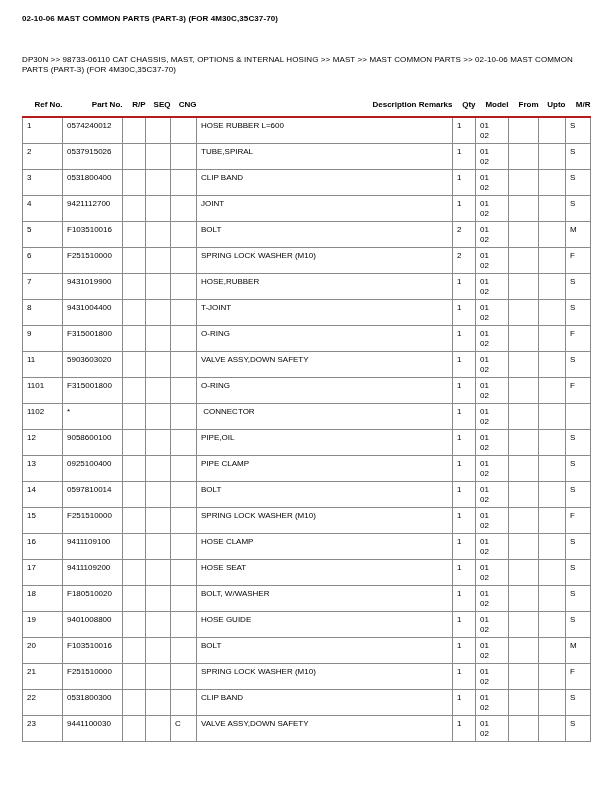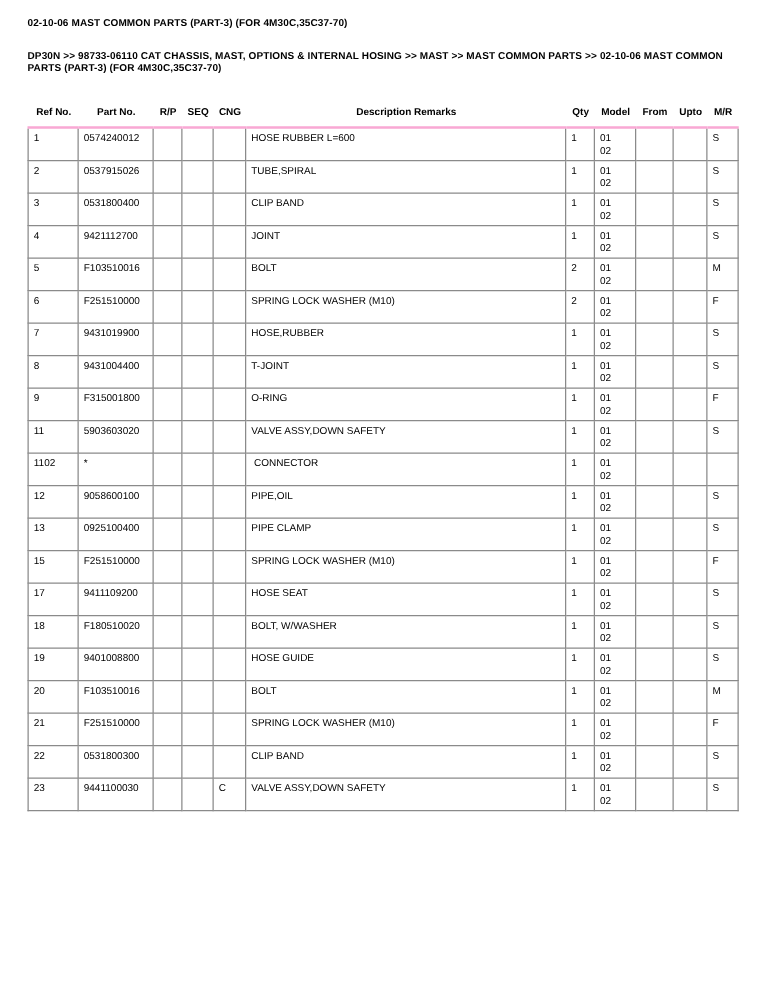--- a/index.html
+++ b/index.html
@@ -20,23 +20,23 @@
 
   .doc-title {
     font-size: 8px;
     font-weight: bold;
     line-height: 10px;
     margin: 0;
     letter-spacing: 0.1px;
   }
   .breadcrumb {
     font-size: 8px;
-    font-weight: bold;
+    font-weight: normal;
     line-height: 10px;
-    margin-top: 16px;
+    margin-top: 31px;
     width: 568px;
     letter-spacing: 0.1px;
   }
 
   table.parts {
     margin-top: 25px;
     border-collapse: collapse;
     table-layout: fixed;
     width: 568px;
     font-size: 8px;
@@ -47,26 +47,26 @@
   col.c-seq   { width: 25px; }
   col.c-cng   { width: 26px; }
   col.c-desc  { width: 256px; }
   col.c-qty   { width: 23px; }
   col.c-model { width: 33px; }
   col.c-from  { width: 30px; }
   col.c-upto  { width: 27px; }
   col.c-mr    { width: 25px; }
 
   table.parts thead th {
-    text-align: center;
+    text-align: right;
     font-weight: bold;
     font-size: 8px;
     padding: 0 0 7px 1px;
     border: none;
-    border-bottom: 2px solid #f9a8d4;
+    border-bottom: 2px solid #b91c1c;
     white-space: nowrap;
   }
   table.parts tbody td {
     border: 1px solid #8a8a8a;
     vertical-align: top;
     padding: 3px 3px 0 4px;
     line-height: 10px;
     overflow: hidden;
   }
   table.parts tbody tr { height: 26px; }
@@ -247,20 +247,34 @@
             <td class="cell-cng"></td>
             <td class="cell-desc">VALVE ASSY,DOWN SAFETY</td>
             <td class="cell-qty">1</td>
             <td class="cell-model">01
 02</td>
             <td class="cell-from"></td>
             <td class="cell-upto"></td>
             <td class="cell-mr">S</td>
           </tr>
           <tr>
+            <td class="cell-ref">1101</td>
+            <td class="cell-part">F315001800</td>
+            <td class="cell-rp"></td>
+            <td class="cell-seq"></td>
+            <td class="cell-cng"></td>
+            <td class="cell-desc">O-RING</td>
+            <td class="cell-qty">1</td>
+            <td class="cell-model">01
+02</td>
+            <td class="cell-from"></td>
+            <td class="cell-upto"></td>
+            <td class="cell-mr">F</td>
+          </tr>
+          <tr>
             <td class="cell-ref">1102</td>
             <td class="cell-part">*</td>
             <td class="cell-rp"></td>
             <td class="cell-seq"></td>
             <td class="cell-cng"></td>
             <td class="cell-desc"> CONNECTOR</td>
             <td class="cell-qty">1</td>
             <td class="cell-model">01
 02</td>
             <td class="cell-from"></td>
@@ -289,34 +303,62 @@
             <td class="cell-cng"></td>
             <td class="cell-desc">PIPE CLAMP</td>
             <td class="cell-qty">1</td>
             <td class="cell-model">01
 02</td>
             <td class="cell-from"></td>
             <td class="cell-upto"></td>
             <td class="cell-mr">S</td>
           </tr>
           <tr>
+            <td class="cell-ref">14</td>
+            <td class="cell-part">0597810014</td>
+            <td class="cell-rp"></td>
+            <td class="cell-seq"></td>
+            <td class="cell-cng"></td>
+            <td class="cell-desc">BOLT</td>
+            <td class="cell-qty">1</td>
+            <td class="cell-model">01
+02</td>
+            <td class="cell-from"></td>
+            <td class="cell-upto"></td>
+            <td class="cell-mr">S</td>
+          </tr>
+          <tr>
             <td class="cell-ref">15</td>
             <td class="cell-part">F251510000</td>
             <td class="cell-rp"></td>
             <td class="cell-seq"></td>
             <td class="cell-cng"></td>
             <td class="cell-desc">SPRING LOCK WASHER (M10)</td>
             <td class="cell-qty">1</td>
             <td class="cell-model">01
 02</td>
             <td class="cell-from"></td>
             <td class="cell-upto"></td>
             <td class="cell-mr">F</td>
           </tr>
           <tr>
+            <td class="cell-ref">16</td>
+            <td class="cell-part">9411109100</td>
+            <td class="cell-rp"></td>
+            <td class="cell-seq"></td>
+            <td class="cell-cng"></td>
+            <td class="cell-desc">HOSE CLAMP</td>
+            <td class="cell-qty">1</td>
+            <td class="cell-model">01
+02</td>
+            <td class="cell-from"></td>
+            <td class="cell-upto"></td>
+            <td class="cell-mr">S</td>
+          </tr>
+          <tr>
             <td class="cell-ref">17</td>
             <td class="cell-part">9411109200</td>
             <td class="cell-rp"></td>
             <td class="cell-seq"></td>
             <td class="cell-cng"></td>
             <td class="cell-desc">HOSE SEAT</td>
             <td class="cell-qty">1</td>
             <td class="cell-model">01
 02</td>
             <td class="cell-from"></td>

